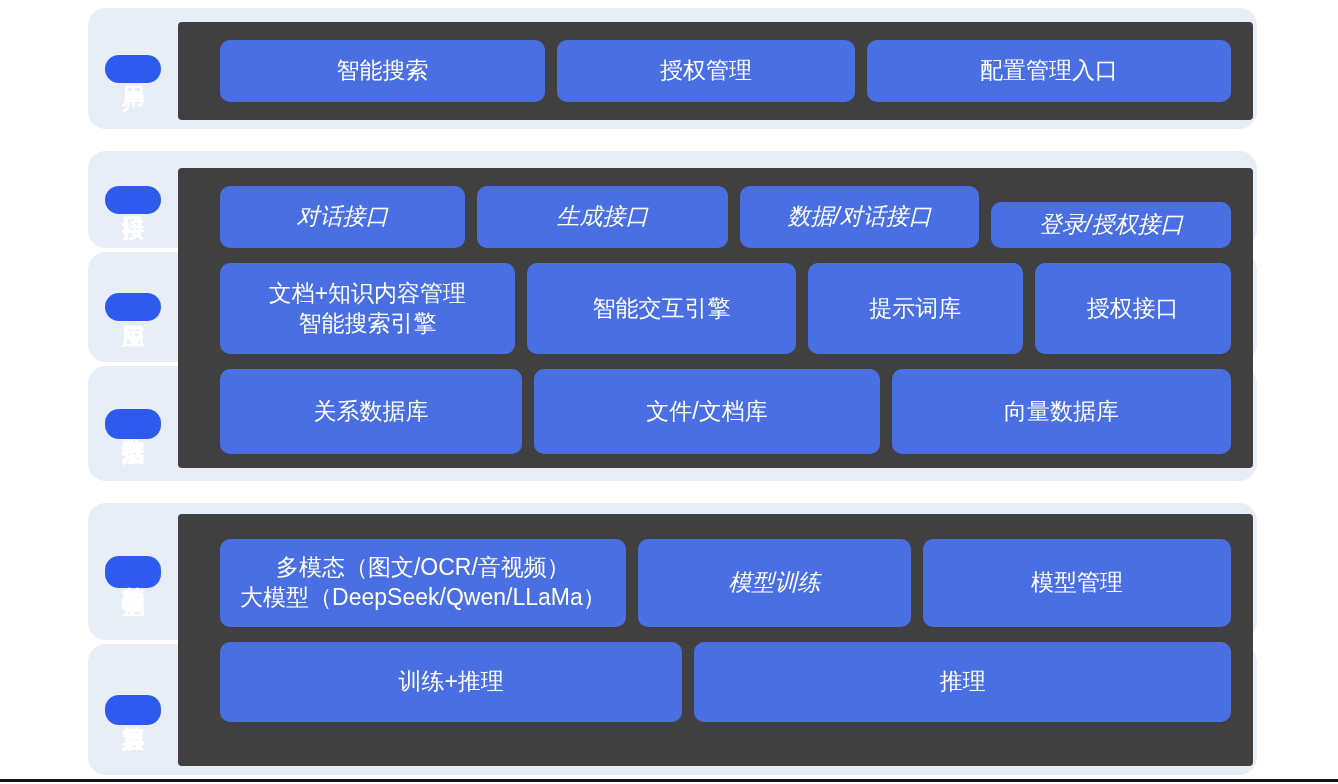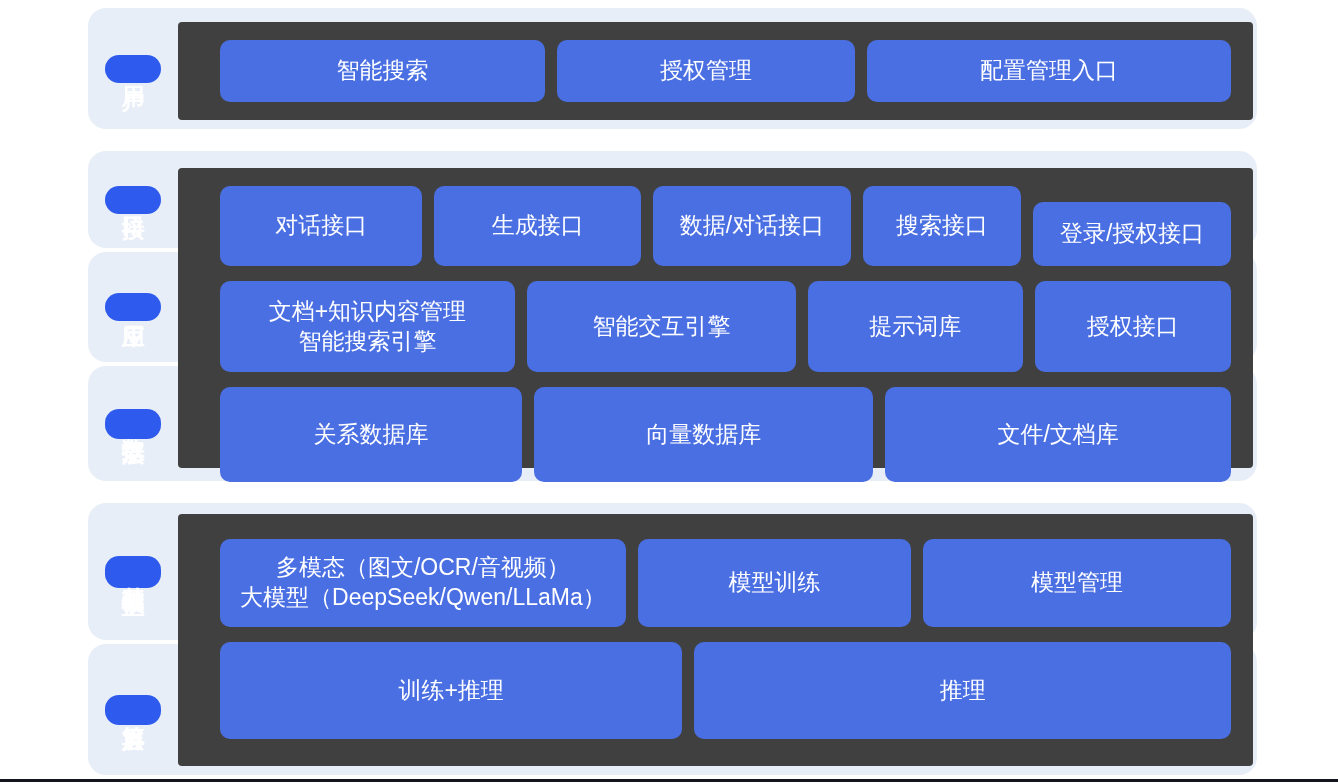--- a/index.html
+++ b/index.html
@@ -64,59 +64,58 @@
         <div class="side-label">接口</div>
       </div>
       <div class="layer" style="height:110px;">
         <div class="side-label">应用</div>
       </div>
       <div class="layer" style="height:115px;">
         <div class="side-label">数据层</div>
       </div>
     </div>
     <div class="panel" style="top:17px; bottom:13px; padding:18px 22px 14px 42px; gap:15px;">
-      <div class="row" style="height:80px;">
+      <div class="row" style="height:62px;font-style:italic;">
         <div class="btn" style="flex:204 1 0;">对话接口</div>
         <div class="btn" style="flex:209 1 0;">生成接口</div>
         <div class="btn" style="flex:199 1 0;">数据/对话接口</div>
-        <div class="btn" style="flex:156 1 0;">搜索接口</div>
         <div class="btn" style="flex:199 1 0;margin-top:16px;">登录/授权接口</div>
       </div>
       <div class="row" style="height:91px;">
         <div class="btn" style="flex:295 1 0;">文档+知识内容管理
 智能搜索引擎</div>
         <div class="btn" style="flex:268 1 0;">智能交互引擎</div>
         <div class="btn" style="flex:210 1 0;">提示词库</div>
         <div class="btn" style="flex:191 1 0;">授权接口</div>
       </div>
-      <div class="row" style="height:95px;">
+      <div class="row" style="height:85px;">
         <div class="btn" style="flex:301 1 0;">关系数据库</div>
+        <div class="btn" style="flex:347 1 0;">文件/文档库</div>
         <div class="btn" style="flex:340 1 0;">向量数据库</div>
-        <div class="btn" style="flex:347 1 0;">文件/文档库</div>
       </div>
     </div>
   </div>
 
   <div class="section" style="margin-top:22px;">
     <div class="layers">
       <div class="layer" style="height:137px;">
         <div class="side-label">基础模型</div>
       </div>
       <div class="layer" style="height:131px;">
         <div class="side-label">算力层</div>
       </div>
     </div>
     <div class="panel" style="top:11px; bottom:9px; padding:25px 22px 27px 42px; gap:15px;">
       <div class="row" style="height:88px;">
         <div class="btn" style="flex:394 1 0;">多模态（图文/OCR/音视频）
 大模型（DeepSeek/Qwen/LLaMa）</div>
-        <div class="btn" style="flex:260 1 0;">模型训练</div>
+        <div class="btn" style="flex:260 1 0;font-style:italic;">模型训练</div>
         <div class="btn" style="flex:295 1 0;">模型管理</div>
       </div>
-      <div class="row" style="height:97px;">
+      <div class="row" style="height:80px;">
         <div class="btn" style="flex:462 1 0;">训练+推理</div>
         <div class="btn" style="flex:539 1 0;">推理</div>
       </div>
     </div>
   </div>
 
 </div>
 
 <div class="bottom-bar"></div>
 

